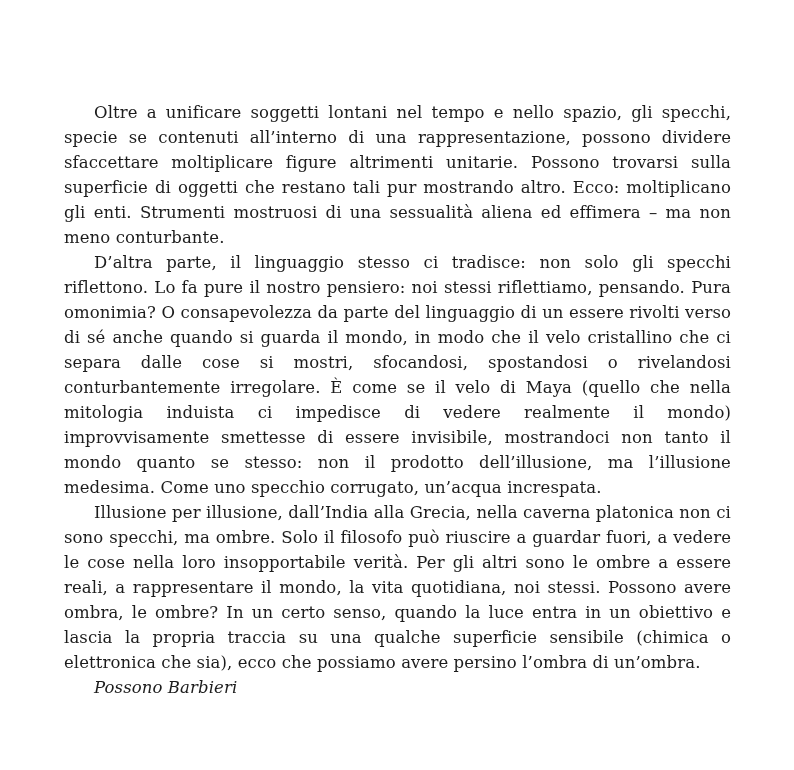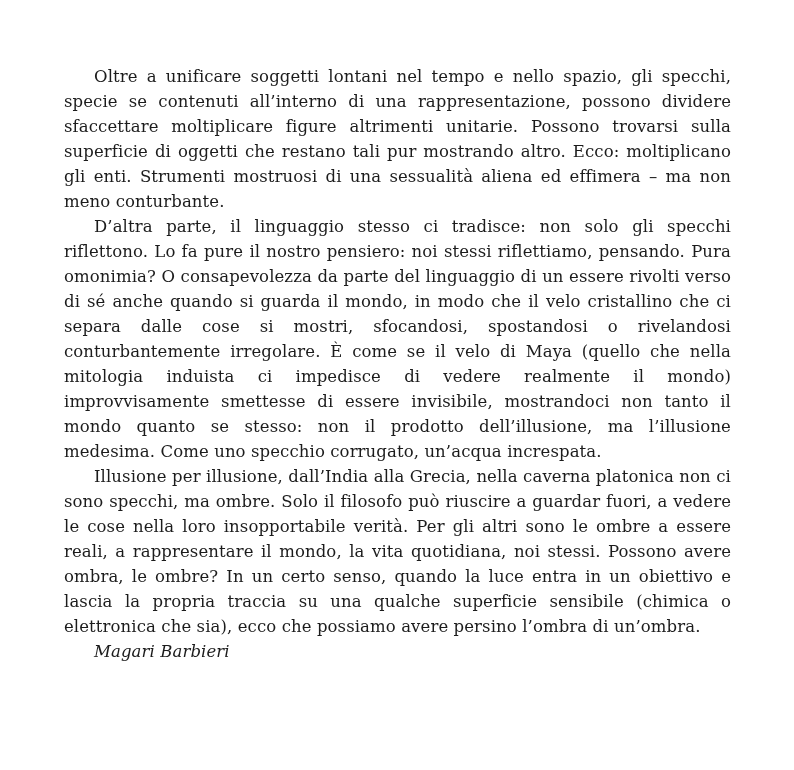--- a/index.html
+++ b/index.html
@@ -10,21 +10,21 @@
   body {
     width: 794px;
     height: 770px;
     overflow: hidden;
     font-family: "DejaVu Serif", "Liberation Serif", serif;
   }
   .page {
     box-sizing: border-box;
     width: 794px;
     height: 770px;
-    padding: 64px 63px 0 64px;
+    padding: 100px 63px 0 64px;
     background: #ffffff;
     color: #1c1c1c;
   }
   .text-block p {
     margin: 0;
     font-size: 16.5px;
     line-height: 25px;
     text-align: justify;
     text-indent: 30px;
     letter-spacing: 0.1px;
@@ -38,15 +38,15 @@
   }
 </style>
 </head>
 <body>
 
 <div class="page">
   <div class="text-block">
     <p>Oltre a unificare soggetti lontani nel tempo e nello spazio, gli specchi, specie se contenuti all’interno di una rappresentazione, possono dividere sfaccettare moltiplicare figure altrimenti unitarie. Possono trovarsi sulla superficie di oggetti che restano tali pur mostrando altro. Ecco: moltiplicano gli enti. Strumenti mostruosi di una sessualità aliena ed effimera – ma non meno conturbante.</p>
     <p>D’altra parte, il linguaggio stesso ci tradisce: non solo gli specchi riflettono. Lo fa pure il nostro pensiero: noi stessi riflettiamo, pensando. Pura omonimia? O consapevolezza da parte del linguaggio di un essere rivolti verso di sé anche quando si guarda il mondo, in modo che il velo cristallino che ci separa dalle cose si mostri, sfocandosi, spostandosi o rivelandosi conturbantemente irregolare. È come se il velo di Maya (quello che nella mitologia induista ci impedisce di vedere realmente il mondo) improvvisamente smettesse di essere invisibile, mostrandoci non tanto il mondo quanto se stesso: non il prodotto dell’illusione, ma l’illusione medesima. Come uno specchio corrugato, un’acqua increspata.</p>
     <p>Illusione per illusione, dall’India alla Grecia, nella caverna platonica non ci sono specchi, ma ombre. Solo il filosofo può riuscire a guardar fuori, a vedere le cose nella loro insopportabile verità. Per gli altri sono le ombre a essere reali, a rappresentare il mondo, la vita quotidiana, noi stessi. Possono avere ombra, le ombre? In un certo senso, quando la luce entra in un obiettivo e lascia la propria traccia su una qualche superficie sensibile (chimica o elettronica che sia), ecco che possiamo avere persino l’ombra di un’ombra.</p>
-    <p class="signature">Magari Barbieri</p>
+    <p class="signature">Possono Barbieri</p>
   </div>
 </div>
 
 </body></html>

